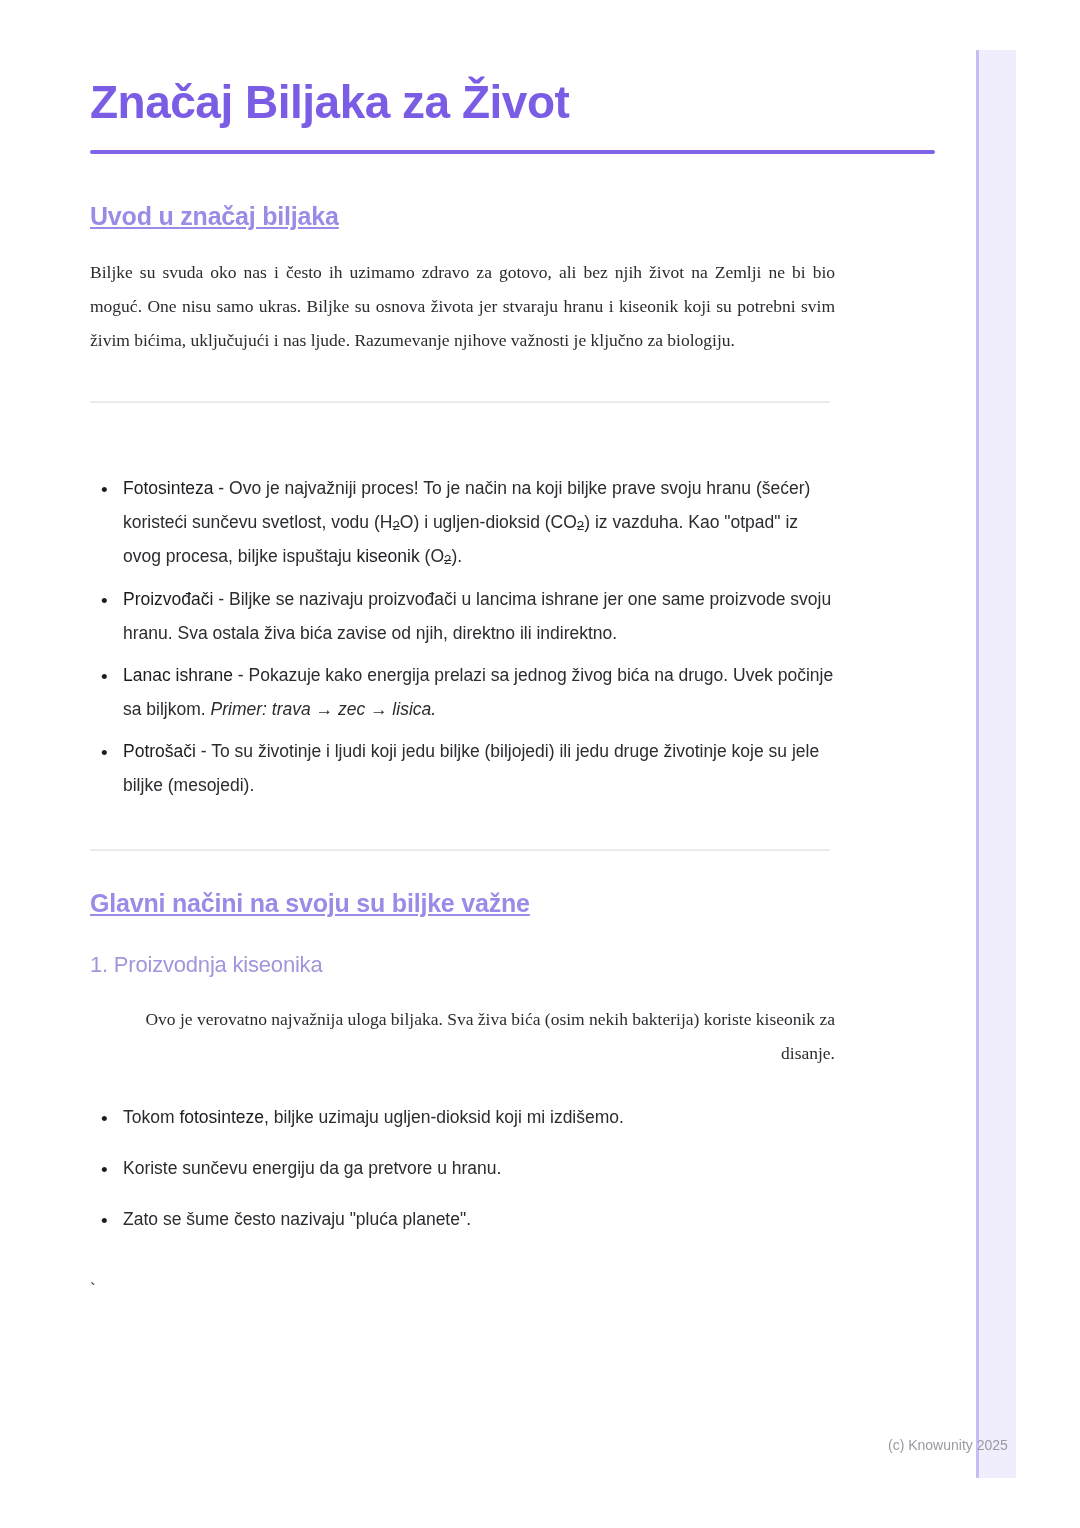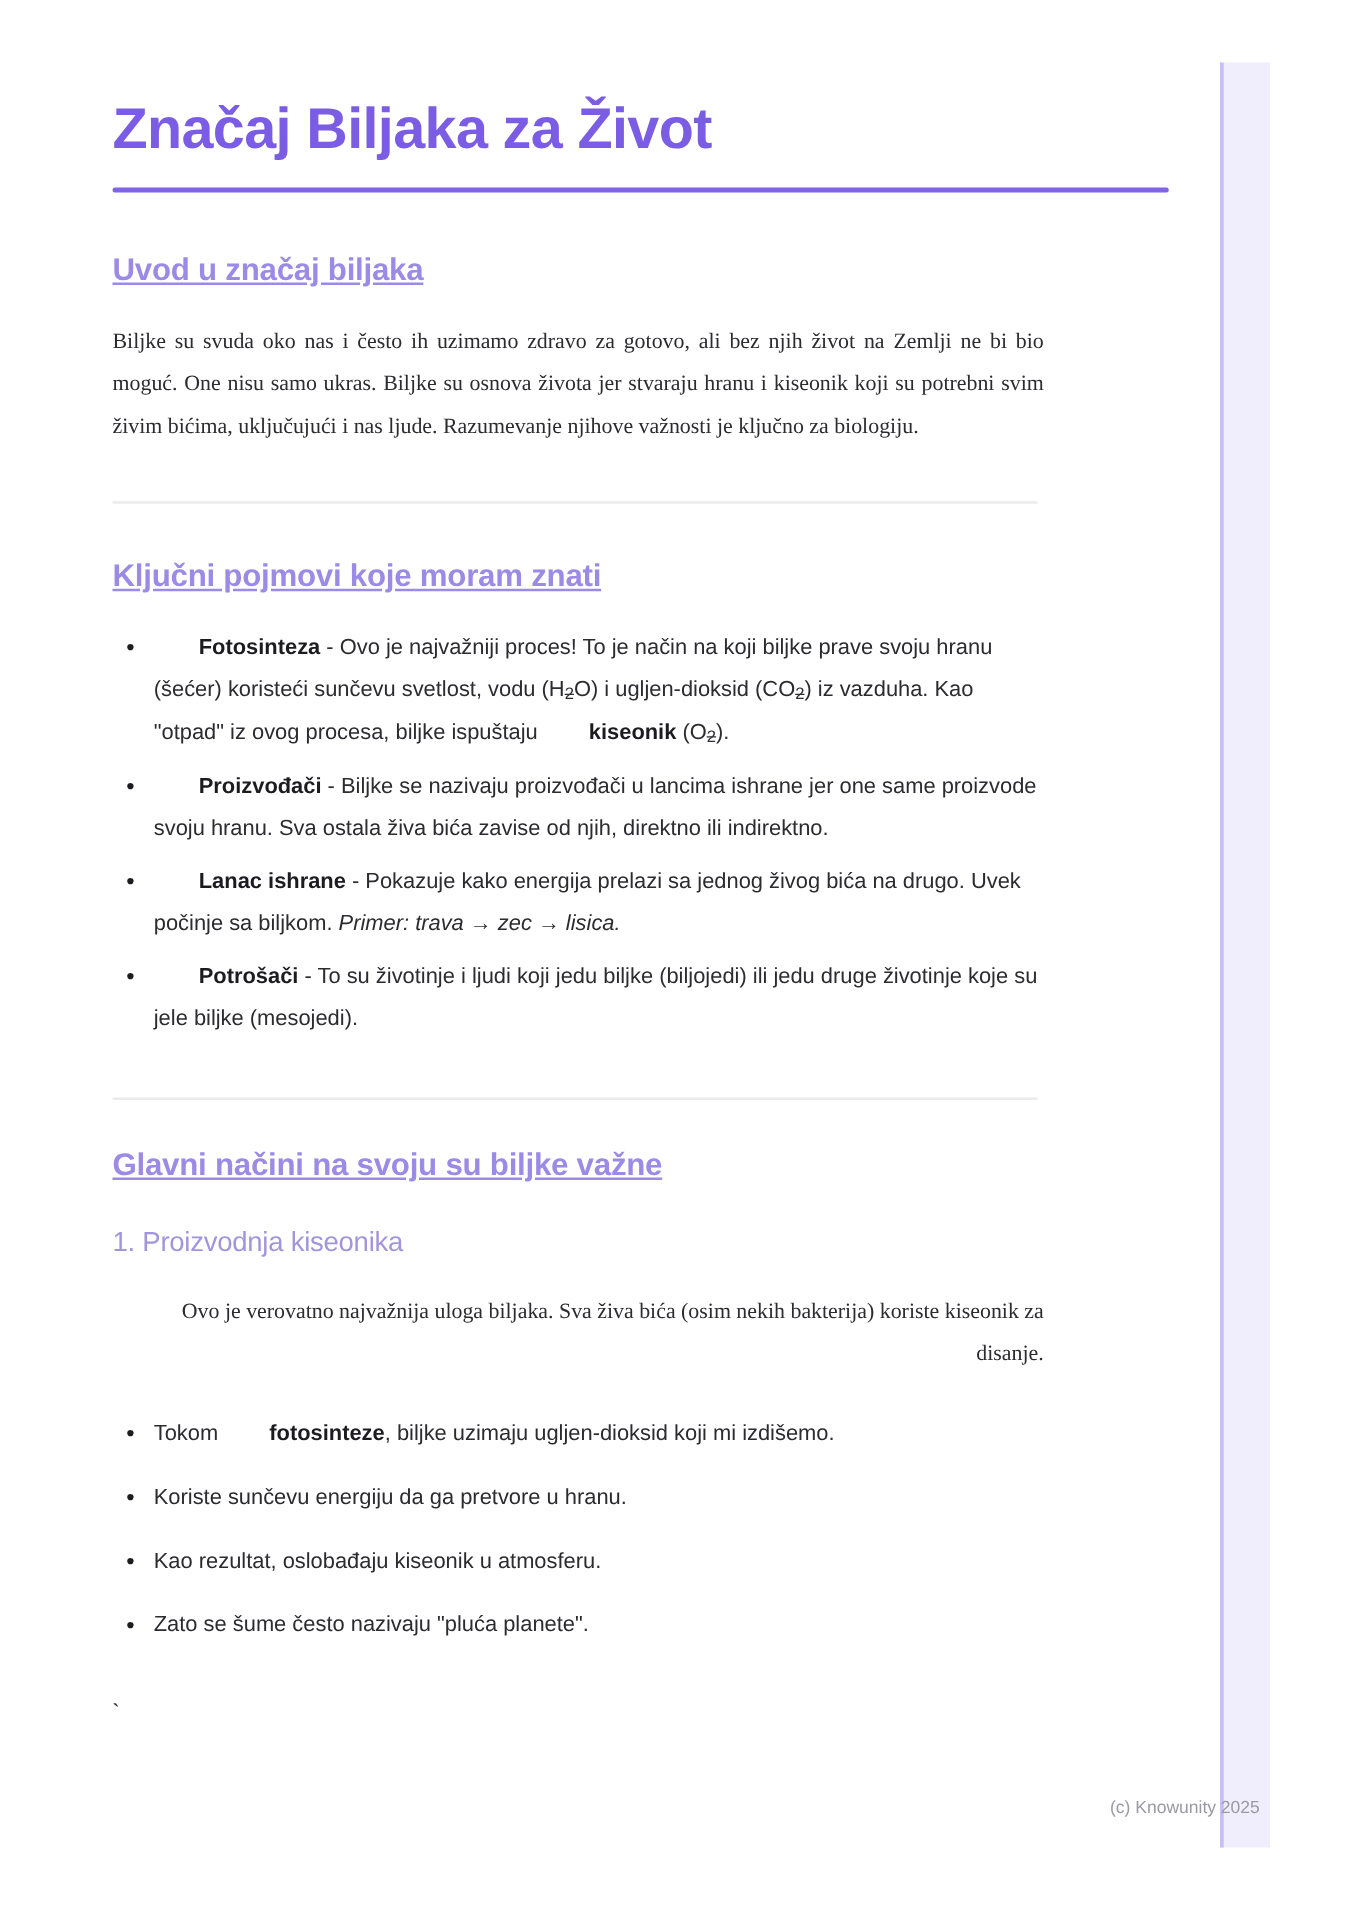--- a/index.html
+++ b/index.html
@@ -114,21 +114,21 @@
     font-size: 19px;
     color: #1d1d21;
   }
   ul.bullets.terms > li {
     margin-bottom: 8px;
   }
   ul.bullets.ways > li {
     margin-bottom: 17px;
   }
 
-  b, strong { font-weight: bold; color: #1b1b20; margin-left: 36px; }
+  b, strong { font-weight: normal; color: #1b1b20; }
   i, em { font-style: italic; }
 
   
   sub.sub-num {
     font-size: 0.76em;
     vertical-align: -0.18em;
     text-decoration: line-through;
     text-decoration-thickness: 1px;
   }
 
@@ -169,21 +169,20 @@
     <div class="gap-48"></div>
 
     <h2 class="section-title">Uvod u značaj biljaka</h2>
     <div class="gap-24"></div>
     <p class="body-text">Biljke su svuda oko nas i često ih uzimamo zdravo za gotovo, ali bez njih život na Zemlji ne bi bio moguć. One nisu samo ukras. Biljke su osnova života jer stvaraju hranu i kiseonik koji su potrebni svim živim bićima, uključujući i nas ljude. Razumevanje njihove važnosti je ključno za biologiju.</p>
 
     <div class="gap-44"></div>
     <div class="divider"></div>
     <div class="gap-44"></div>
 
-    <h2 class="section-title">Ključni pojmovi koje moram znati</h2>
     <div class="gap-24"></div>
 
     <ul class="bullets terms">
       <li>
         <b>Fotosinteza</b><span> - </span><span>Ovo je najvažniji proces! To je način na koji biljke prave svoju hranu (šećer) koristeći sunčevu svetlost, vodu (H</span><sub class="sub-num">2</sub><span>O) i ugljen-dioksid (CO</span><sub class="sub-num">2</sub><span>) iz vazduha. Kao "otpad" iz ovog procesa, biljke ispuštaju </span><b>kiseonik</b><span> (O</span><sub class="sub-num">2</sub><span>).</span>
       </li>
       <li>
         <b>Proizvođači</b><span> - </span><span>Biljke se nazivaju proizvođači u lancima ishrane jer one same proizvode svoju hranu. Sva ostala živa bića zavise od njih, direktno ili indirektno.</span>
       </li>
       <li>
@@ -207,23 +206,20 @@
     <div class="gap-30"></div>
 
     <ul class="bullets ways">
       <li>
         <span>Tokom </span><b>fotosinteze</b><span>, biljke uzimaju ugljen-dioksid koji mi izdišemo.</span>
       </li>
       <li>
         <span>Koriste sunčevu energiju da ga pretvore u hranu.</span>
       </li>
       <li>
-        <span>Kao rezultat, oslobađaju kiseonik u atmosferu.</span>
-      </li>
-      <li>
         <span>Zato se šume često nazivaju "pluća planete".</span>
       </li>
     </ul>
 
     <div class="gap-28"></div>
     <div class="stray-mark">`</div>
 
   </div>
 
   <div class="footer">(c) Knowunity 2025</div>

